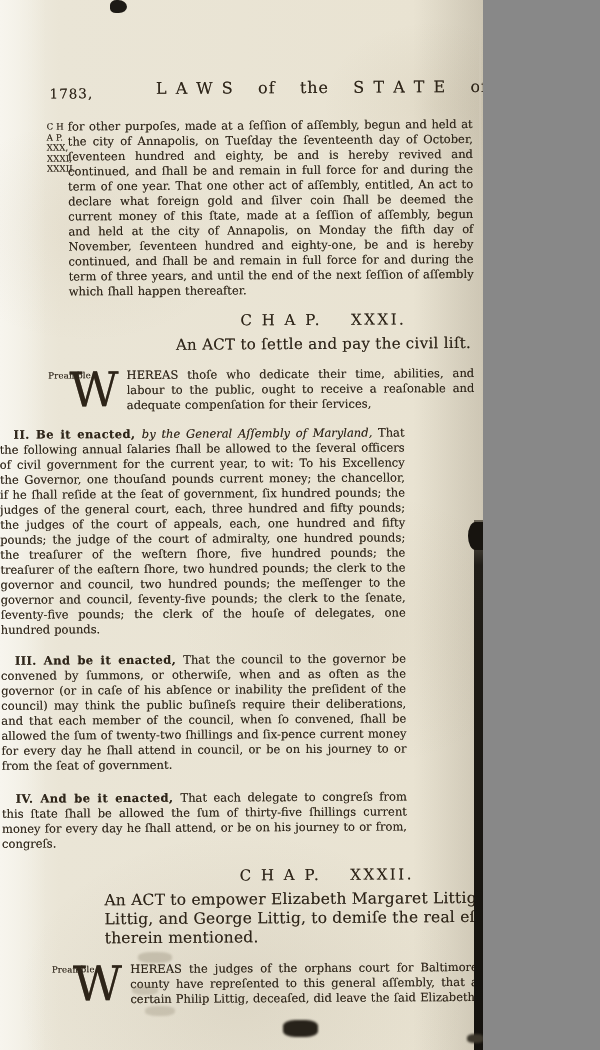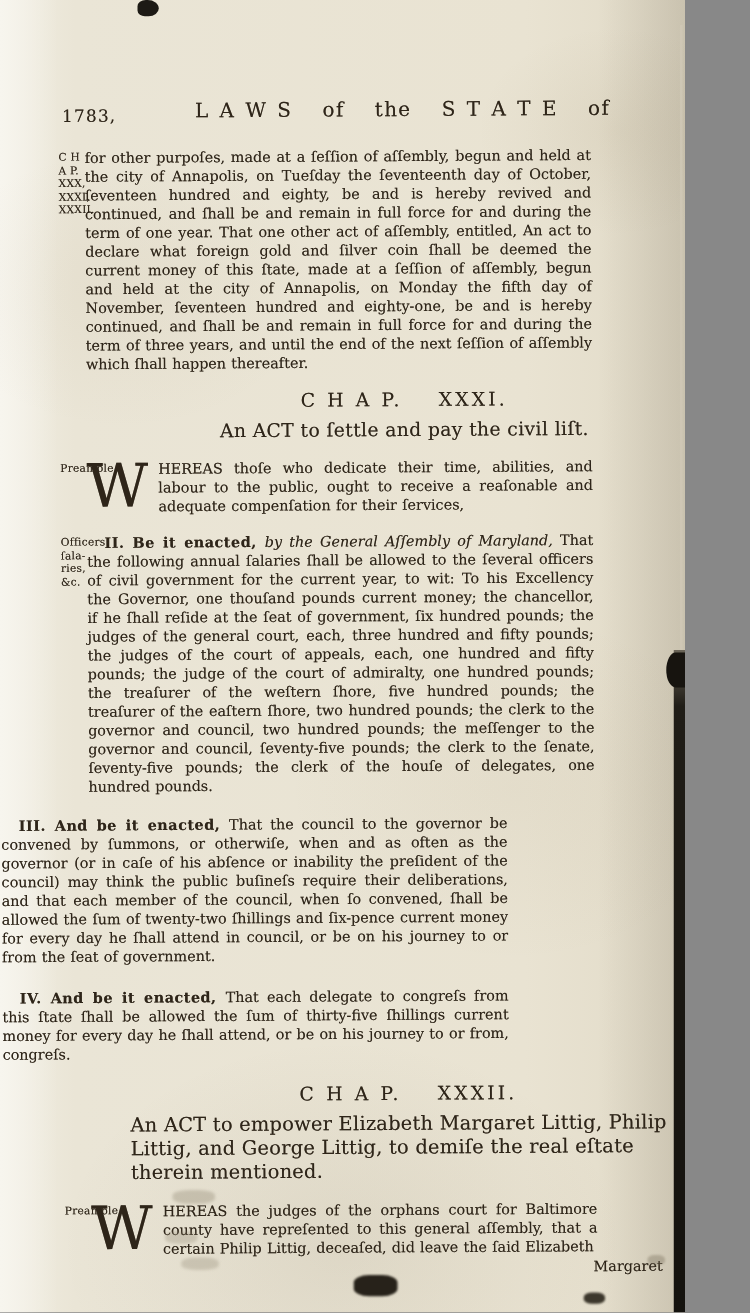--- a/index.html
+++ b/index.html
@@ -1,19 +1,19 @@
 <!DOCTYPE html>
 <html><head>
 <meta charset="utf-8">
 <style>
   * { margin: 0; padding: 0; box-sizing: border-box; }
   html, body { background: #888; }
   .scan {
     position: relative;
-    width: 548px;
+    width: 483px;
     height: 1050px;
     overflow: hidden;
     background: linear-gradient(90deg, #f1eee3 0px, #eae5d6 60px, #e9e3d2 420px, #e0d9c6 560px, #d9d2bf 600px);
     font-family: "DejaVu Serif", "Liberation Serif", serif;
     color: #2e2519;
   }
   .stains {
     position: absolute; inset: 0; pointer-events: none;
     background:
       radial-gradient(220px 160px at 18% 22%, rgba(140,115,70,0.06), rgba(140,115,70,0) 70%),
@@ -140,22 +140,20 @@
     <h3 class="act-title">An ACT to ſettle and pay the civil liſt.</h3>
 
     <div class="section mt14">
       <div class="margin-note">Preamble.</div>
       <div class="main-col">
         <p class="body-text"><span class="dropcap">W</span><span>HEREAS thoſe who dedicate their time, abilities, and labour to the public, ought to receive a reaſonable and adequate compenſation for their ſervices,</span></p>
       </div>
     </div>
 
     <div class="section mt14">
-      <div class="margin-note">Officers ſala-
-ries, &amp;c.</div>
       <div class="main-col">
         <p class="body-text indent"><span class="enact">II. Be it enacted, </span><span class="ital">by the General Aſſembly of Maryland, </span><span>That the following annual ſalaries ſhall be allowed to the ſeveral officers of civil government for the current year, to wit: To his Excellency the Governor, one thouſand pounds current money; the chancellor, if he ſhall reſide at the ſeat of government, ſix hundred pounds; the judges of the general court, each, three hundred and fifty pounds; the judges of the court of appeals, each, one hundred and fifty pounds; the judge of the court of admiralty, one hundred pounds; the treaſurer of the weſtern ſhore, five hundred pounds; the treaſurer of the eaſtern ſhore, two hundred pounds; the clerk to the governor and council, two hundred pounds; the meſſenger to the governor and council, ſeventy-five pounds; the clerk to the ſenate, ſeventy-five pounds; the clerk of the houſe of delegates, one hundred pounds.</span></p>
       </div>
     </div>
 
     <div class="section mt16">
       <div class="main-col">
         <p class="body-text indent"><span class="enact">III. And be it enacted, </span><span>That the council to the governor be convened by ſummons, or otherwiſe, when and as often as the governor (or in caſe of his abſence or inability the preſident of the council) may think the public buſineſs require their deliberations, and that each member of the council, when ſo convened, ſhall be allowed the ſum of twenty-two ſhillings and ſix-pence current money for every day he ſhall attend in council, or be on his journey to or from the ſeat of government.</span></p>
       </div>
     </div>

